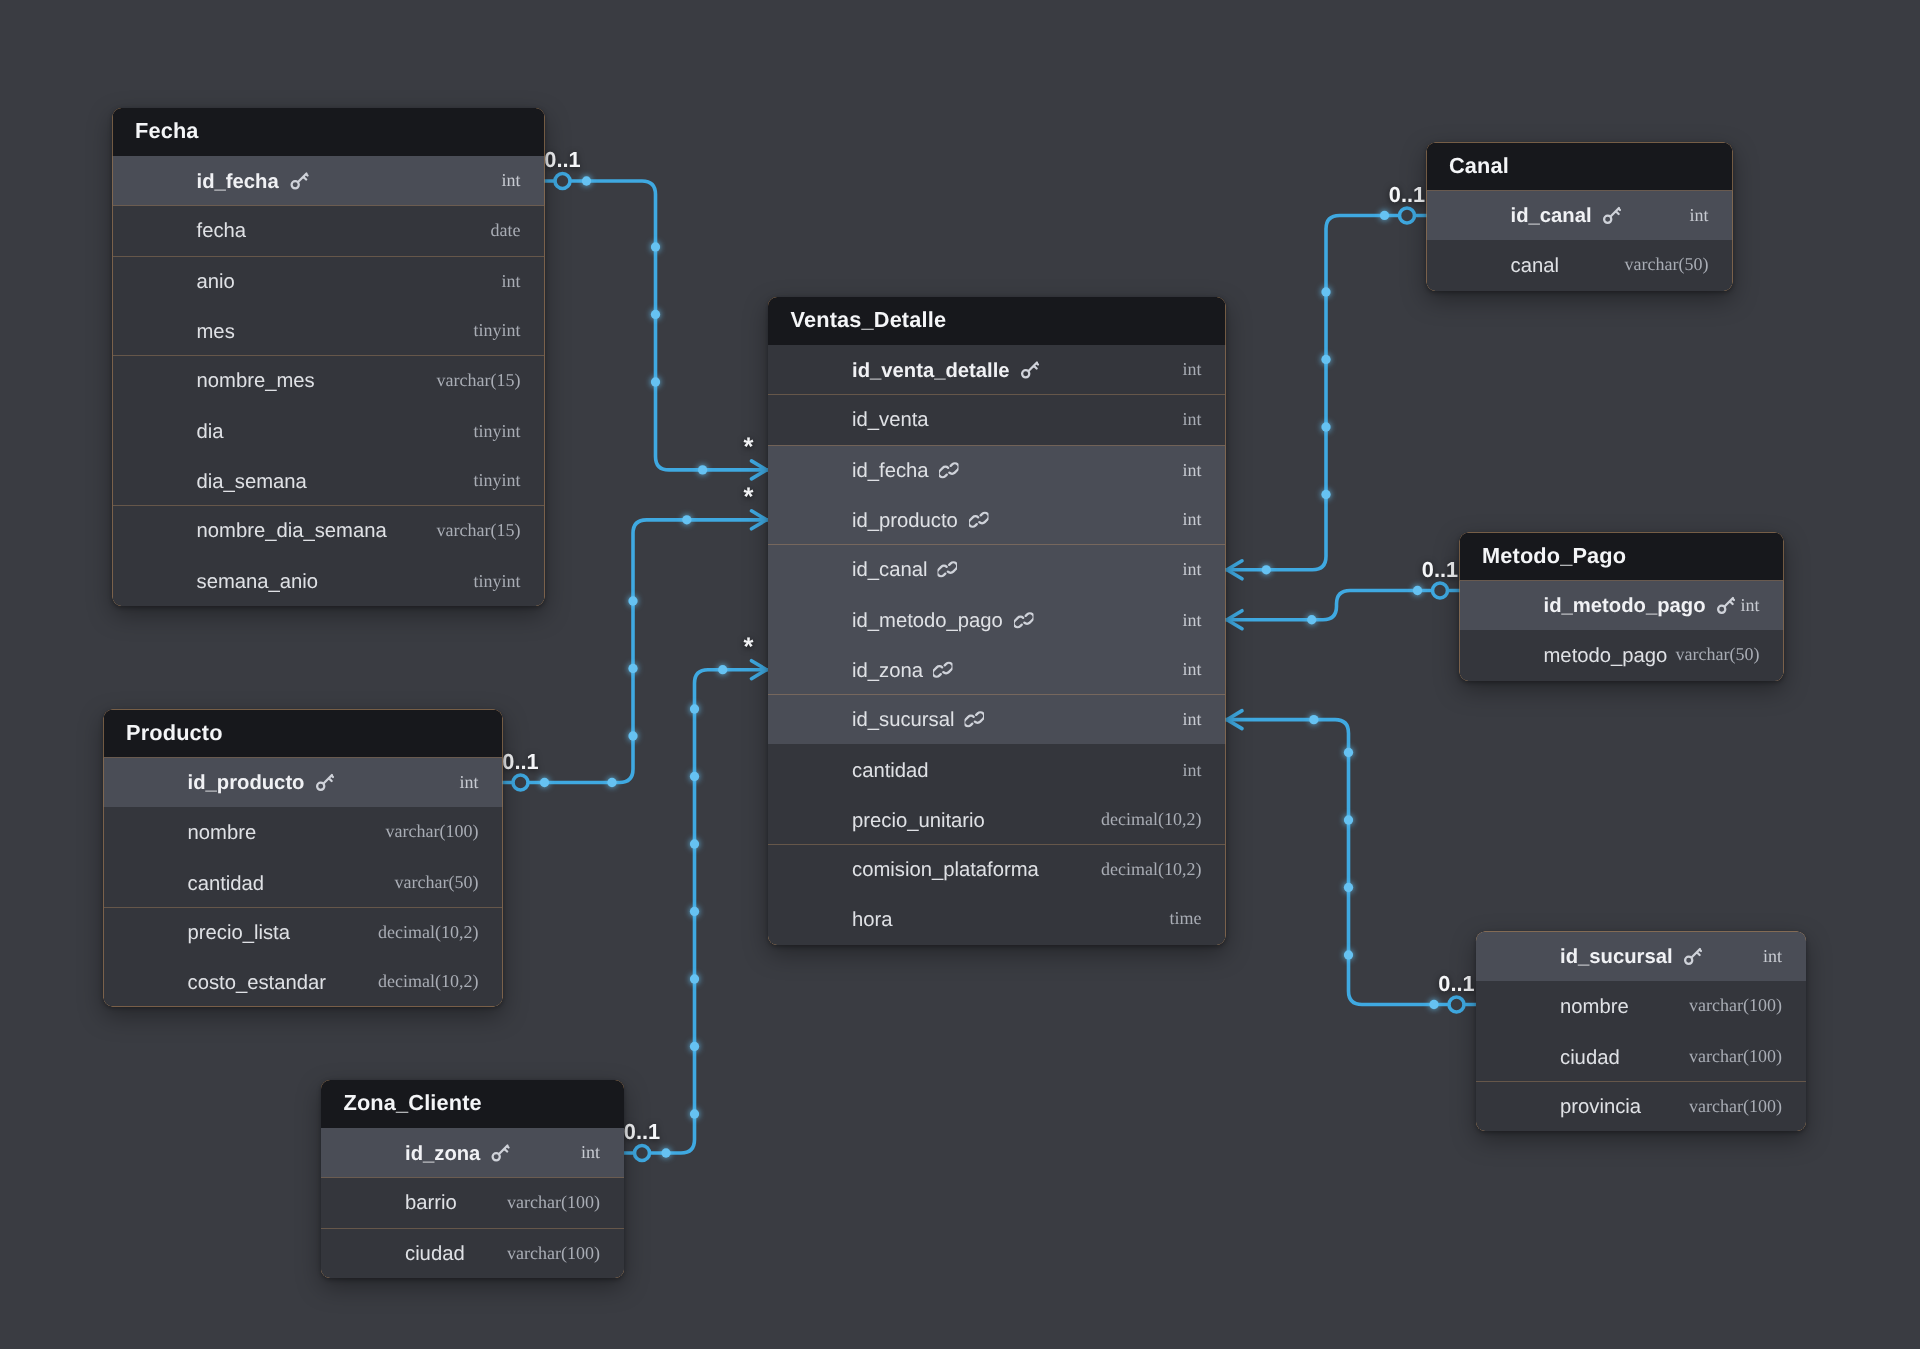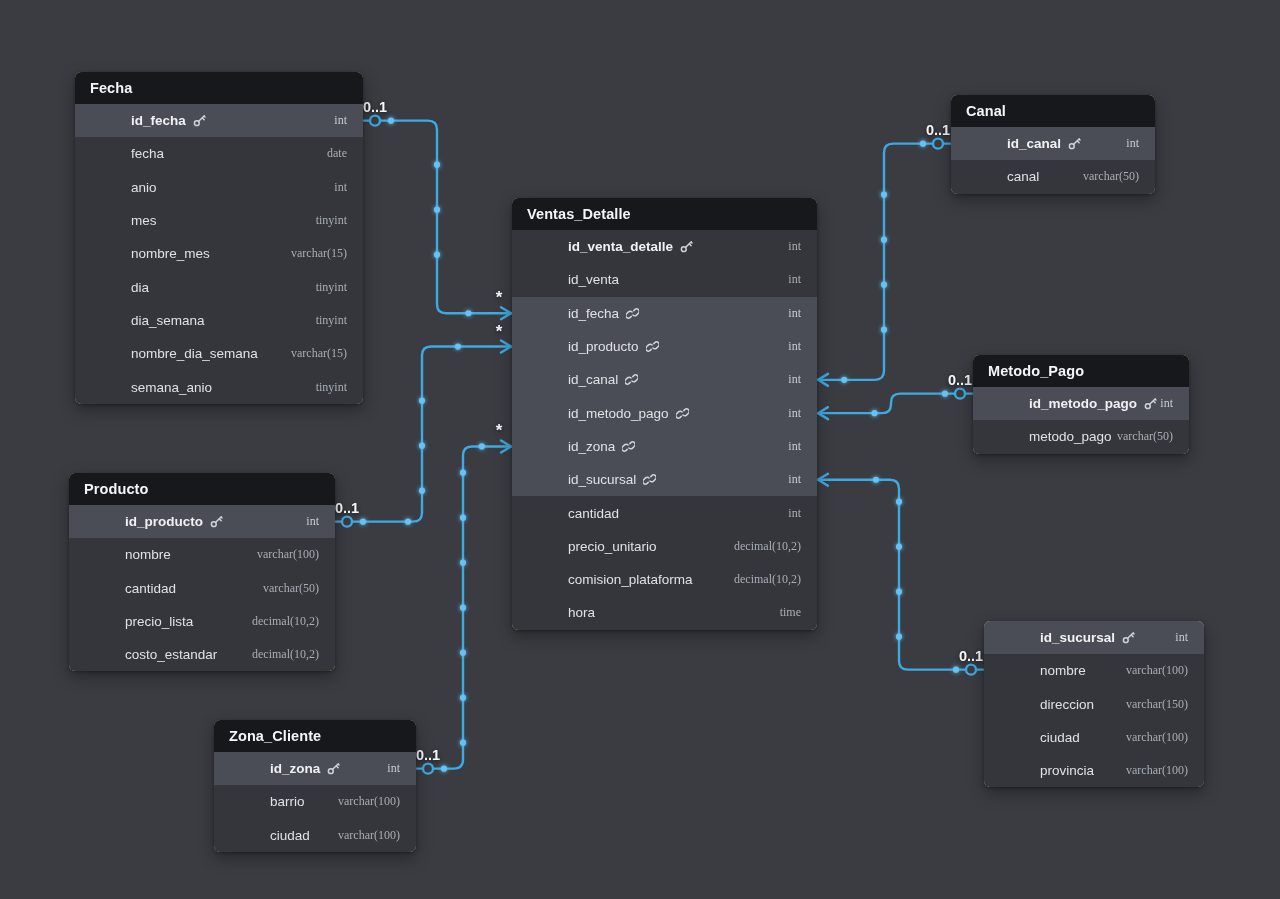--- a/index.html
+++ b/index.html
@@ -377,24 +377,20 @@
               <path d="M5.7 7.3 L11.3 1.7 M9.2 3.8 l1.9 1.9 M11 2 l1 1"></path>
             </svg>
           </span>
           <span class="ftype">int</span>
         </div>
         <div class="row">
           <span class="fname">nombre</span>
           <span class="ftype">varchar(100)</span>
         </div>
         <div class="row">
-          <span class="fname">direccion</span>
-          <span class="ftype">varchar(150)</span>
-        </div>
-        <div class="row">
           <span class="fname">ciudad</span>
           <span class="ftype">varchar(100)</span>
         </div>
         <div class="row">
           <span class="fname">provincia</span>
           <span class="ftype">varchar(100)</span>
         </div>
       </div>
     </div>
 </div>

